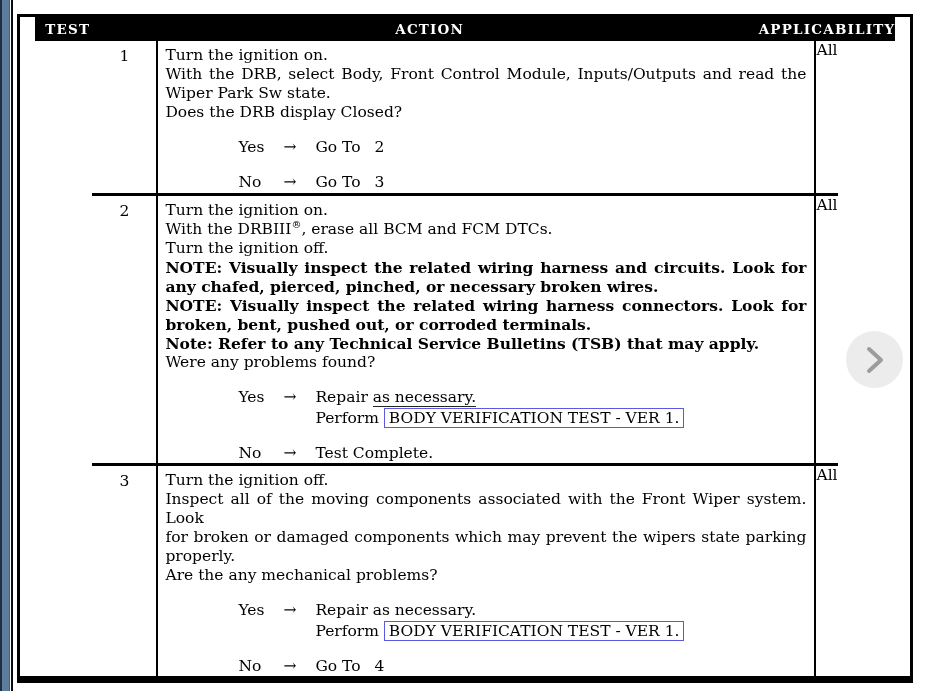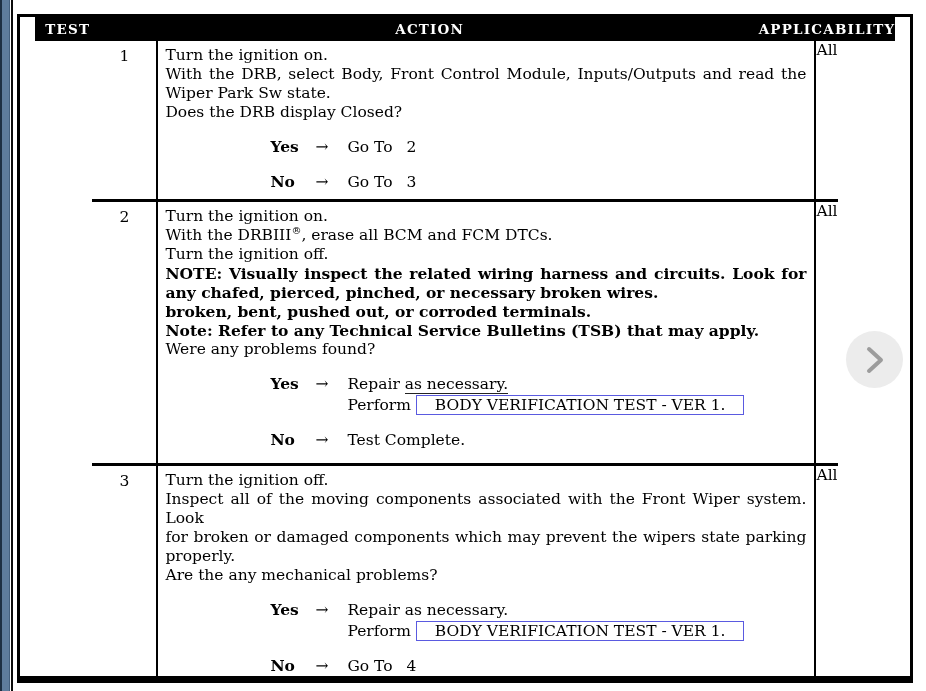--- a/index.html
+++ b/index.html
@@ -35,26 +35,26 @@
   .test-cell{border-right:2px solid #000;text-align:center;padding-top:6px;font-size:15.5px;}
   .action-cell{border-right:2px solid #000;padding:5px 8px 0 7px;font-size:15.5px;line-height:19px;}
   .appl-cell{text-align:center;font-size:15.5px;}
 
   .line{text-align:justify;}
   .jl{text-align-last:justify;}
   .bold{font-weight:bold;}
   sup{font-size:10px;line-height:0;}
 
   .decision{display:flex;margin-top:15px;line-height:20px;align-items:flex-start;}
-  .d-answer{flex:0 0 45px;margin-left:105px;font-weight:bold;}
+  .d-answer{flex:0 0 45px;margin-left:73px;}
   .d-arrow{flex:0 0 32px;}
   .d-result{flex:1;}
   .d-target{margin-left:14px;}
   .link-box{
-    display:inline-block;border:1.5px solid #5a5ae0;padding:0 18px;
+    display:inline-block;border:1.5px solid #5a5ae0;padding:0 4px;
     line-height:18px;margin-top:1px;cursor:pointer;
   }
   .u-part{border-bottom:1.5px solid #222;}
 
   
   .nav-next{
     position:absolute;left:846px;top:331px;width:57px;height:57px;
     border:none;border-radius:50%;background:#ececec;padding:0;
     display:flex;align-items:center;justify-content:center;cursor:pointer;
   }
@@ -96,20 +96,21 @@
   </div>
 
   <div class="trow r2">
     <div class="cell test-cell">2</div>
     <div class="cell action-cell">
       <div class="line">Turn the ignition on.</div>
       <div class="line"><span>With the DRBIII</span><sup>®</sup><span>, erase all BCM and FCM DTCs.</span></div>
       <div class="line">Turn the ignition off.</div>
       <div class="line jl bold">NOTE: Visually inspect the related wiring harness and circuits. Look for</div>
       <div class="line bold">any chafed, pierced, pinched, or necessary broken wires.</div>
+      <div class="line jl bold">NOTE: Visually inspect the related wiring harness connectors. Look for</div>
       <div class="line bold">broken, bent, pushed out, or corroded terminals.</div>
       <div class="line bold">Note: Refer to any Technical Service Bulletins (TSB) that may apply.</div>
       <div class="line">Were any problems found?</div>
       <div class="decision">
         <span class="d-answer">Yes</span>
         <span class="d-arrow">→</span>
         <span class="d-result">
           <span><span>Repair </span><span class="u-part">as necessary.</span></span><br>
           <span><span>Perform </span><span class="link-box">BODY VERIFICATION TEST - VER 1.</span></span>
         </span>

